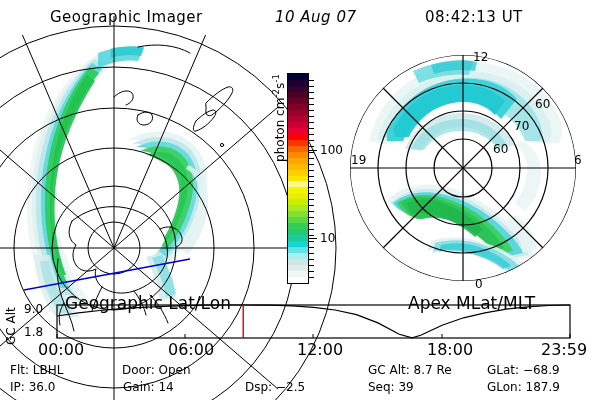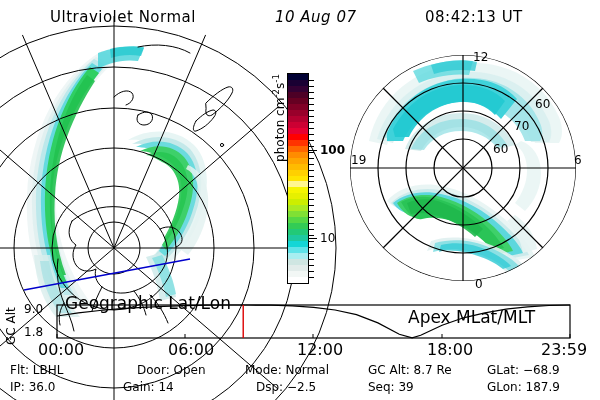--- a/index.html
+++ b/index.html
@@ -24,40 +24,40 @@
   .cblabel{position:absolute;left:60px;font-size:12px;white-space:nowrap;
            transform:translateY(-50%);}
   #cbar-axtitle{position:absolute;left:-44px;top:50px;width:130px;
      font-size:12px;text-align:center;white-space:nowrap;
      transform:rotate(-90deg);transform-origin:center center;}
   sup{font-size:.72em;vertical-align:super;}
 
   
   .caption{font-size:17px;white-space:nowrap;}
   #cap-geo{left:65px;top:293px;}
-  #cap-mlt{left:408px;top:307px;}
+  #cap-mlt{left:408px;top:293px;}
 
   
   #strip{left:0;top:300px;width:600px;height:58px;}
   #strip-ylab{position:absolute;left:4px;top:306px;width:18px;height:40px;
      font-size:12px;writing-mode:vertical-rl;transform:rotate(180deg);
      text-align:center;white-space:nowrap;}
   .strip-ytick{position:absolute;left:24px;font-size:12px;white-space:nowrap;
      transform:translateY(-50%);}
   .strip-xtick{position:absolute;top:340px;font-size:16px;white-space:nowrap;}
 
   
   #status{position:absolute;left:0;top:363px;width:600px;font-size:12px;}
   .srow{position:relative;height:17px;}
   .sfield{position:absolute;white-space:nowrap;}
 </style>
 </head>
 <body>
 
-<div class="abs hdr" style="left: 50px;">Ultraviolet Normal</div>
+<div class="abs hdr" style="left: 50px;">Geographic Imager</div>
 <div class="abs hdr" id="hdr-date" style="left:275px">10 Aug 07</div>
 <div class="abs hdr" id="hdr-time">08:42:13 UT</div>
 
 <div class="abs" id="geo-panel">
   <svg width="245" height="250" viewBox="0 0 245 250">
     <defs>
       <clipPath id="geoClip">
           <circle cx="104" cy="203" r="232"></circle>
         </clipPath>
       <radialGradient id="arcGlowA" cx="50%" cy="50%" r="50%">
@@ -212,21 +212,21 @@
     <div class="cbtick" style="top: 169.257px; width: 5px;"></div>
     <div class="cbtick" style="top: 175.229px; width: 5px;"></div>
     <div class="cbtick" style="top: 181.2px; width: 5px;"></div>
     <div class="cbtick" style="top: 187.171px; width: 5px;"></div>
     <div class="cbtick" style="top: 193.143px; width: 5px;"></div>
     <div class="cbtick" style="top: 199.114px; width: 5px;"></div>
     <div class="cbtick" style="top: 205.086px; width: 5px;"></div>
     <div class="cbtick" style="top: 211.057px; width: 5px;"></div>
     <div class="cbtick" style="top: 217.029px; width: 5px;"></div>
     <div class="cbtick" style="top: 89.658px; width: 8px;"></div>
-    <div class="cblabel" style="top: 89.658px; left: 62px; font-weight: bold;">100</div>
+    <div class="cblabel" style="top: 89.658px; left: 62px;">100</div>
     <div class="cbtick" style="top: 177.856px; width: 8px;"></div>
     <div class="cblabel" style="top: 177.856px; left: 62px;">10</div>
   </div>
 
 <div class="abs" id="mlt-panel">
   <svg width="255" height="250" viewBox="0 0 255 250">
     <defs>
       <clipPath id="dialClip">
           <circle cx="128" cy="123" r="113"></circle>
         </clipPath>
@@ -344,25 +344,24 @@
 
 <div class="strip-xtick" style="left: 38px;">00:00</div>
 <div class="strip-xtick" style="left: 168px;">06:00</div>
 <div class="strip-xtick" style="left: 297px;">12:00</div>
 <div class="strip-xtick" style="left: 427px;">18:00</div>
 <div class="strip-xtick" style="left: 541px;">23:59</div>
 
 <div id="status">
   <div class="srow">
     <span class="sfield" style="left: 10px;">Flt: LBHL</span>
-    <span class="sfield" style="left: 137px;">Door: Open</span>
-    <span class="sfield" style="left: 245px;">Mode: Normal</span>
+    <span class="sfield" style="left: 122px;">Door: Open</span>
     <span class="sfield" style="left: 368px;">GC Alt: 8.7 Re</span>
     <span class="sfield" style="left: 487px;">GLat: −68.9</span>
   </div>
   <div class="srow">
     <span class="sfield" style="left: 10px;">IP: 36.0</span>
     <span class="sfield" style="left: 123px;">Gain: 14</span>
-    <span class="sfield" style="left: 256px;">Dsp:   −2.5</span>
+    <span class="sfield" style="left: 245px;">Dsp:   −2.5</span>
     <span class="sfield" style="left: 368px;">Seq: 39</span>
     <span class="sfield" style="left: 487px;">GLon: 187.9</span>
   </div>
 </div>
 
 </body></html>

